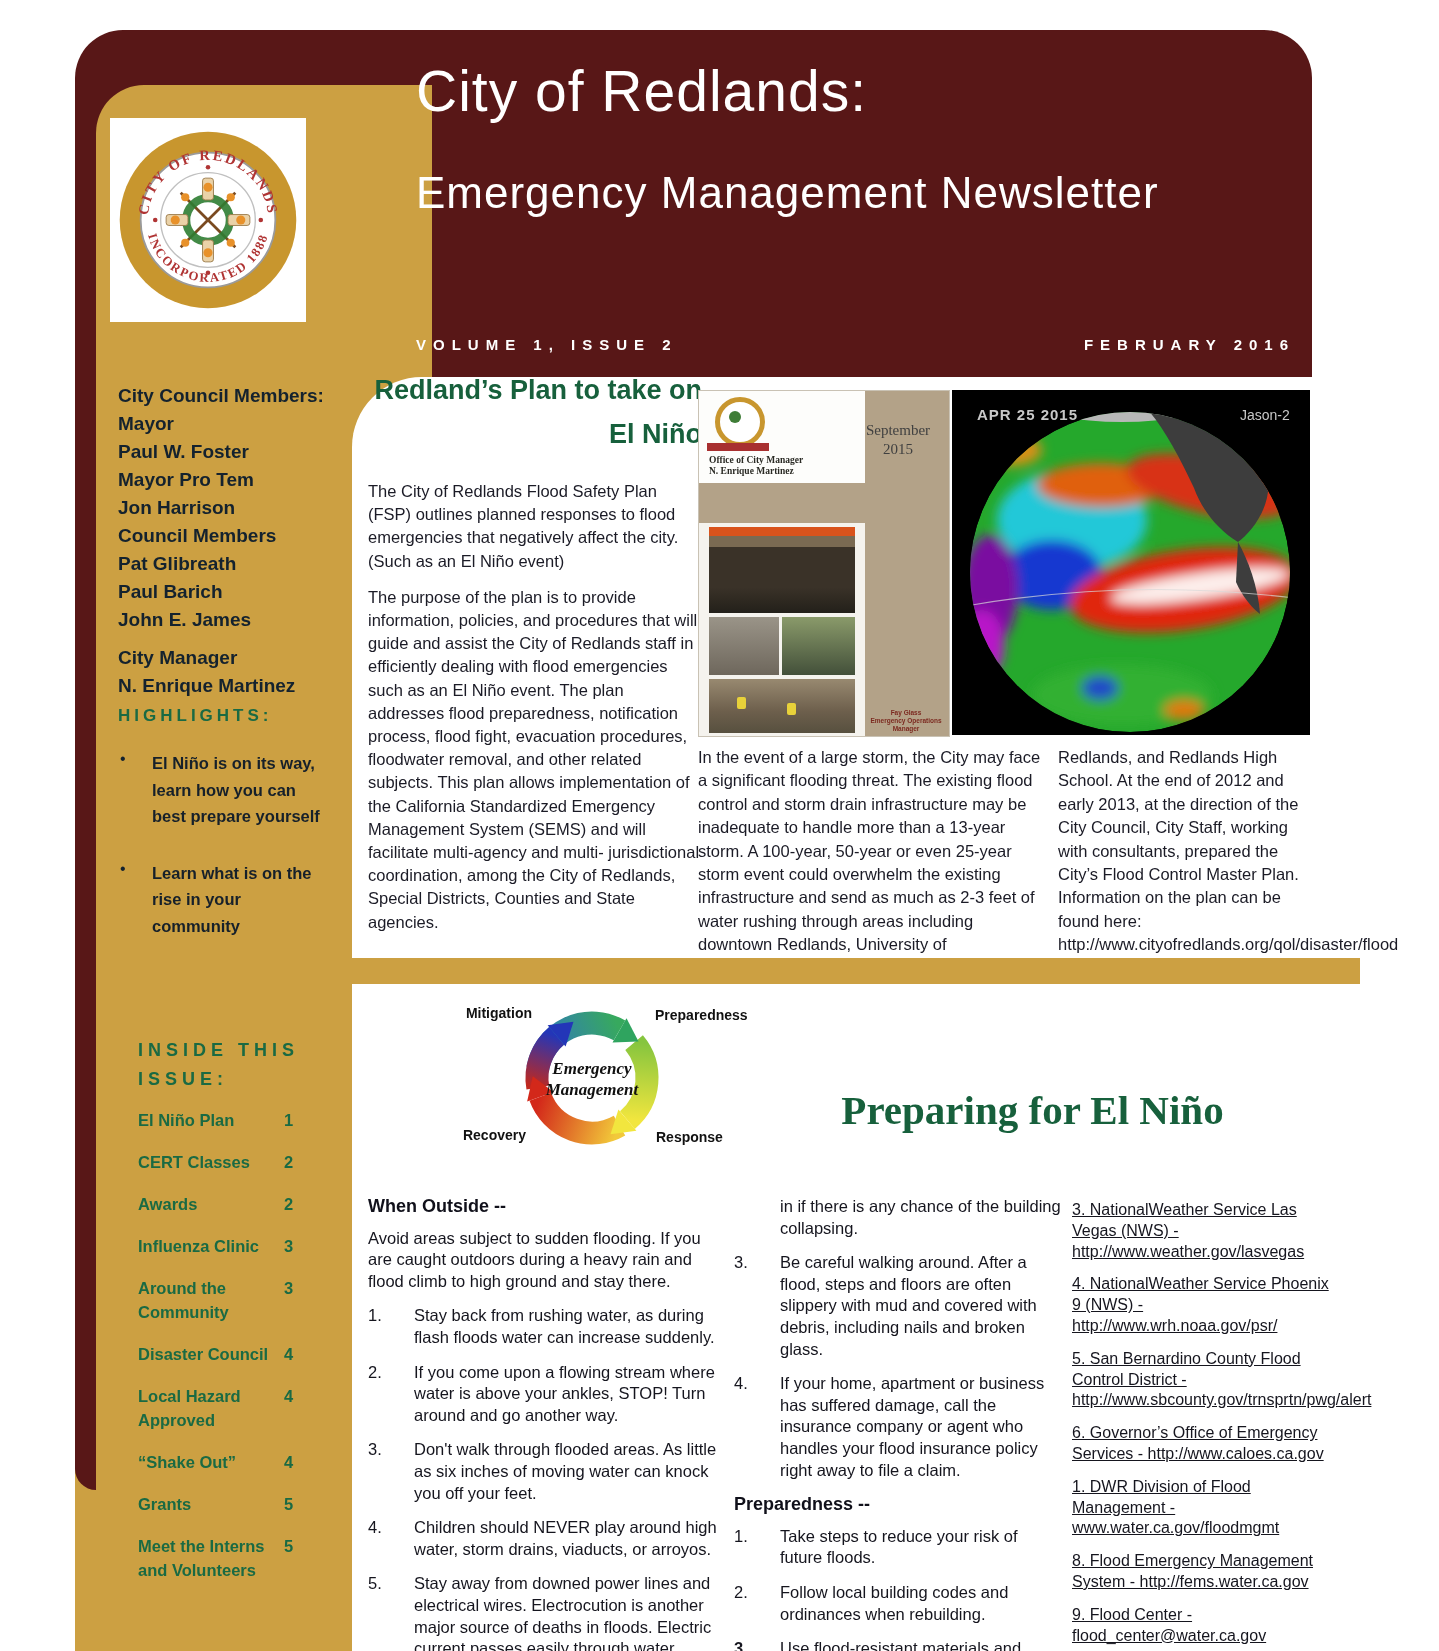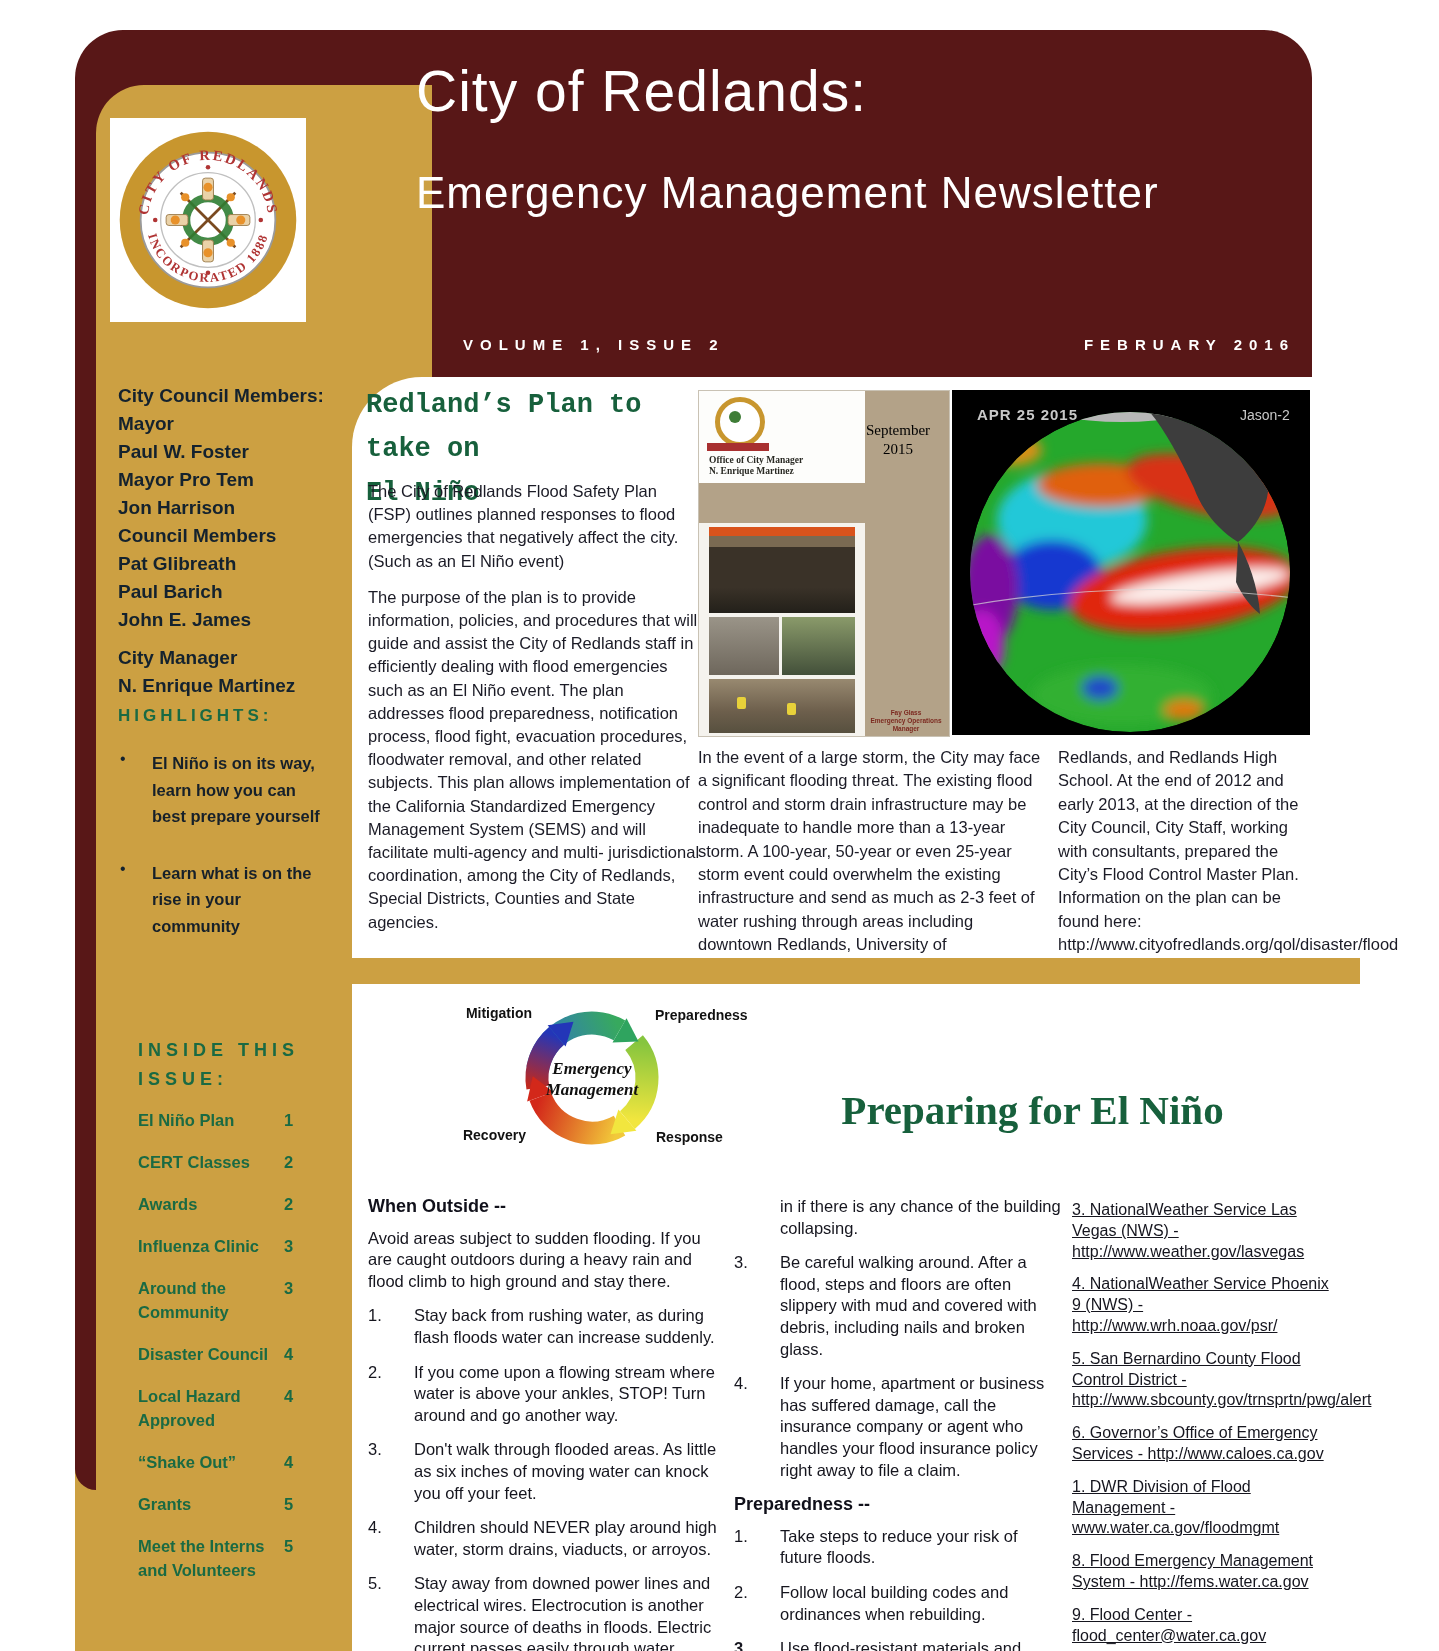--- a/index.html
+++ b/index.html
@@ -12,55 +12,55 @@
   .gold-bl{left:75px;top:1440px;width:21px;height:211px;background:#cca042;}
   .maroon-strip{left:75px;top:300px;width:21px;height:1190px;background:#581717;border-radius:0 0 0 22px;}
   .gold-tab{left:96px;top:85px;width:336px;height:380px;background:#cca042;border-radius:48px 0 0 0;}
   .gold-sidebar{left:96px;top:460px;width:256px;height:1191px;background:#cca042;}
   .white-panel{left:352px;top:377px;width:1087px;height:1274px;background:#fff;border-radius:70px 0 0 0;}
 
   
   .seal-box{left:110px;top:118px;width:196px;height:204px;background:#fff;display:flex;align-items:center;justify-content:center;}
   .h-title1{left:416px;top:58px;font-size:57px;font-weight:400;color:#fff;letter-spacing:1px;}
   .h-title2{left:416px;top:168px;font-size:44px;font-weight:400;color:#fff;letter-spacing:1px;}
-  .h-volume{left:416px;top:336px;font-size:15px;font-weight:bold;color:#fff;letter-spacing:7px;margin-left:47px;}
+  .h-volume{left:416px;top:336px;font-size:15px;font-weight:bold;color:#fff;letter-spacing:7px;}
   .h-date{left:1000px;top:336px;width:295px;text-align:right;font-size:15px;font-weight:bold;color:#fff;letter-spacing:7px;}
 
   
   .council{left:118px;top:382px;width:218px;font-size:19px;font-weight:bold;color:#14222e;line-height:28px;}
   .council .grp2{margin-top:10px;}
   .hl-head{left:118px;top:706px;font-size:17px;font-weight:bold;color:#1a6a43;letter-spacing:4px;}
   .hl-list{left:120px;top:750px;width:212px;}
   .hl-item{display:flex;margin-bottom:30px;}
   .hl-item .blt{width:32px;flex:none;font-size:16px;color:#14222e;}
   .hl-item .txt{font-size:16.5px;font-weight:bold;color:#16202a;line-height:26.5px;}
   .in-head{left:138px;top:1036px;width:185px;font-size:18px;font-weight:bold;color:#1a6a43;letter-spacing:5px;line-height:29px;}
   .in-list{left:138px;top:1108px;width:192px;}
   .in-row{display:flex;margin-bottom:18px;}
   .in-row .lbl{width:132px;flex:none;font-size:16.5px;font-weight:bold;color:#1a6a43;line-height:24px;}
   .in-row .pg{margin-left:14px;font-size:16.5px;font-weight:bold;color:#1a6a43;line-height:24px;}
 
   
-  .art-title{left:366px;top:368px;width:336px;text-align:left;font-family:Liberation Mono, monospace;
-             font-weight:bold;color:#17603c;font-size:27px;line-height:44px;margin-top:15px;}
+  .art-title{left:366px;top:368px;width:336px;text-align:right;font-family:Liberation Sans, sans-serif;
+             font-weight:bold;color:#17603c;font-size:27px;line-height:44px;}
   .art-col1{left:368px;top:480px;width:334px;}
   .art-col1 p, .flow p{margin:0 0 13px 0;font-size:16.5px;line-height:23.2px;color:#1b1b26;}
   .art-col2{left:698px;top:746px;width:352px;font-size:16.5px;line-height:23.4px;color:#1b1b26;}
   .art-col3{left:1058px;top:746px;width:253px;font-size:16.5px;line-height:23.4px;color:#1b1b26;}
 
   
   .cover{left:698px;top:390px;width:250px;height:345px;background:#b3a288;overflow:hidden;border:1px solid #c9c2b4;}
   .cov-white{position:absolute;left:0;top:0;width:166px;height:92px;background:#fdfdfb;}
   .cov-logo{position:absolute;left:16px;top:6px;width:40px;height:40px;border-radius:50%;
             border:5px solid #c8962e;background:#fff;}
   .cov-logo i{position:absolute;left:9px;top:9px;width:12px;height:12px;border-radius:50%;background:#3f7d37;display:block;}
   .cov-redband{position:absolute;left:8px;top:52px;width:62px;height:8px;background:#a83030;}
   .cov-office{position:absolute;left:10px;top:64px;font-size:9.5px;font-weight:bold;color:#2a2a24;line-height:11px;font-family:"Liberation Serif",serif;}
   .cov-sep{position:absolute;left:166px;top:30px;width:66px;text-align:center;font-family:"Liberation Serif",serif;
-           font-size:15px;color:#000000;line-height:19px;}
+           font-size:15px;color:#404040;line-height:19px;}
   .cov-banner{position:absolute;left:0;top:92px;width:250px;height:40px;background:#6b6866;display:flex;
               flex-direction:column;justify-content:center;padding-left:8px;box-sizing:border-box;}
   .cov-banner div{font-family:"Liberation Serif",serif;font-size:12.5px;font-weight:bold;color:#f3efe8;line-height:16px;letter-spacing:.5px;}
   .cov-photos{position:absolute;left:0;top:132px;width:166px;height:213px;background:#f5f3ee;}
   .ph1{position:absolute;left:10px;top:4px;width:146px;height:86px;
        background:linear-gradient(180deg,#d9531c 0 9px,#7a6a52 9px 20px,#3a3228 20px 70%,#23201a 100%);}
   .ph2a{position:absolute;left:10px;top:94px;width:70px;height:58px;background:linear-gradient(180deg,#9a9488,#6e675c);}
   .ph2b{position:absolute;left:83px;top:94px;width:73px;height:58px;background:linear-gradient(180deg,#8a9a6a,#43503a);}
   .ph3{position:absolute;left:10px;top:156px;width:146px;height:54px;
        background:linear-gradient(180deg,#988970,#6d5f4c 60%,#57503f);}

